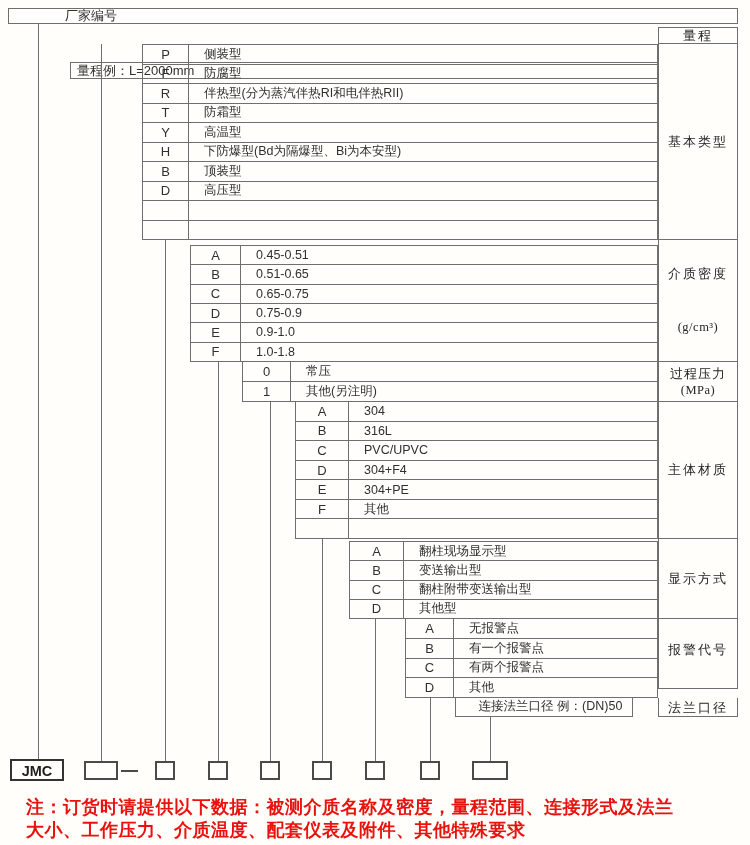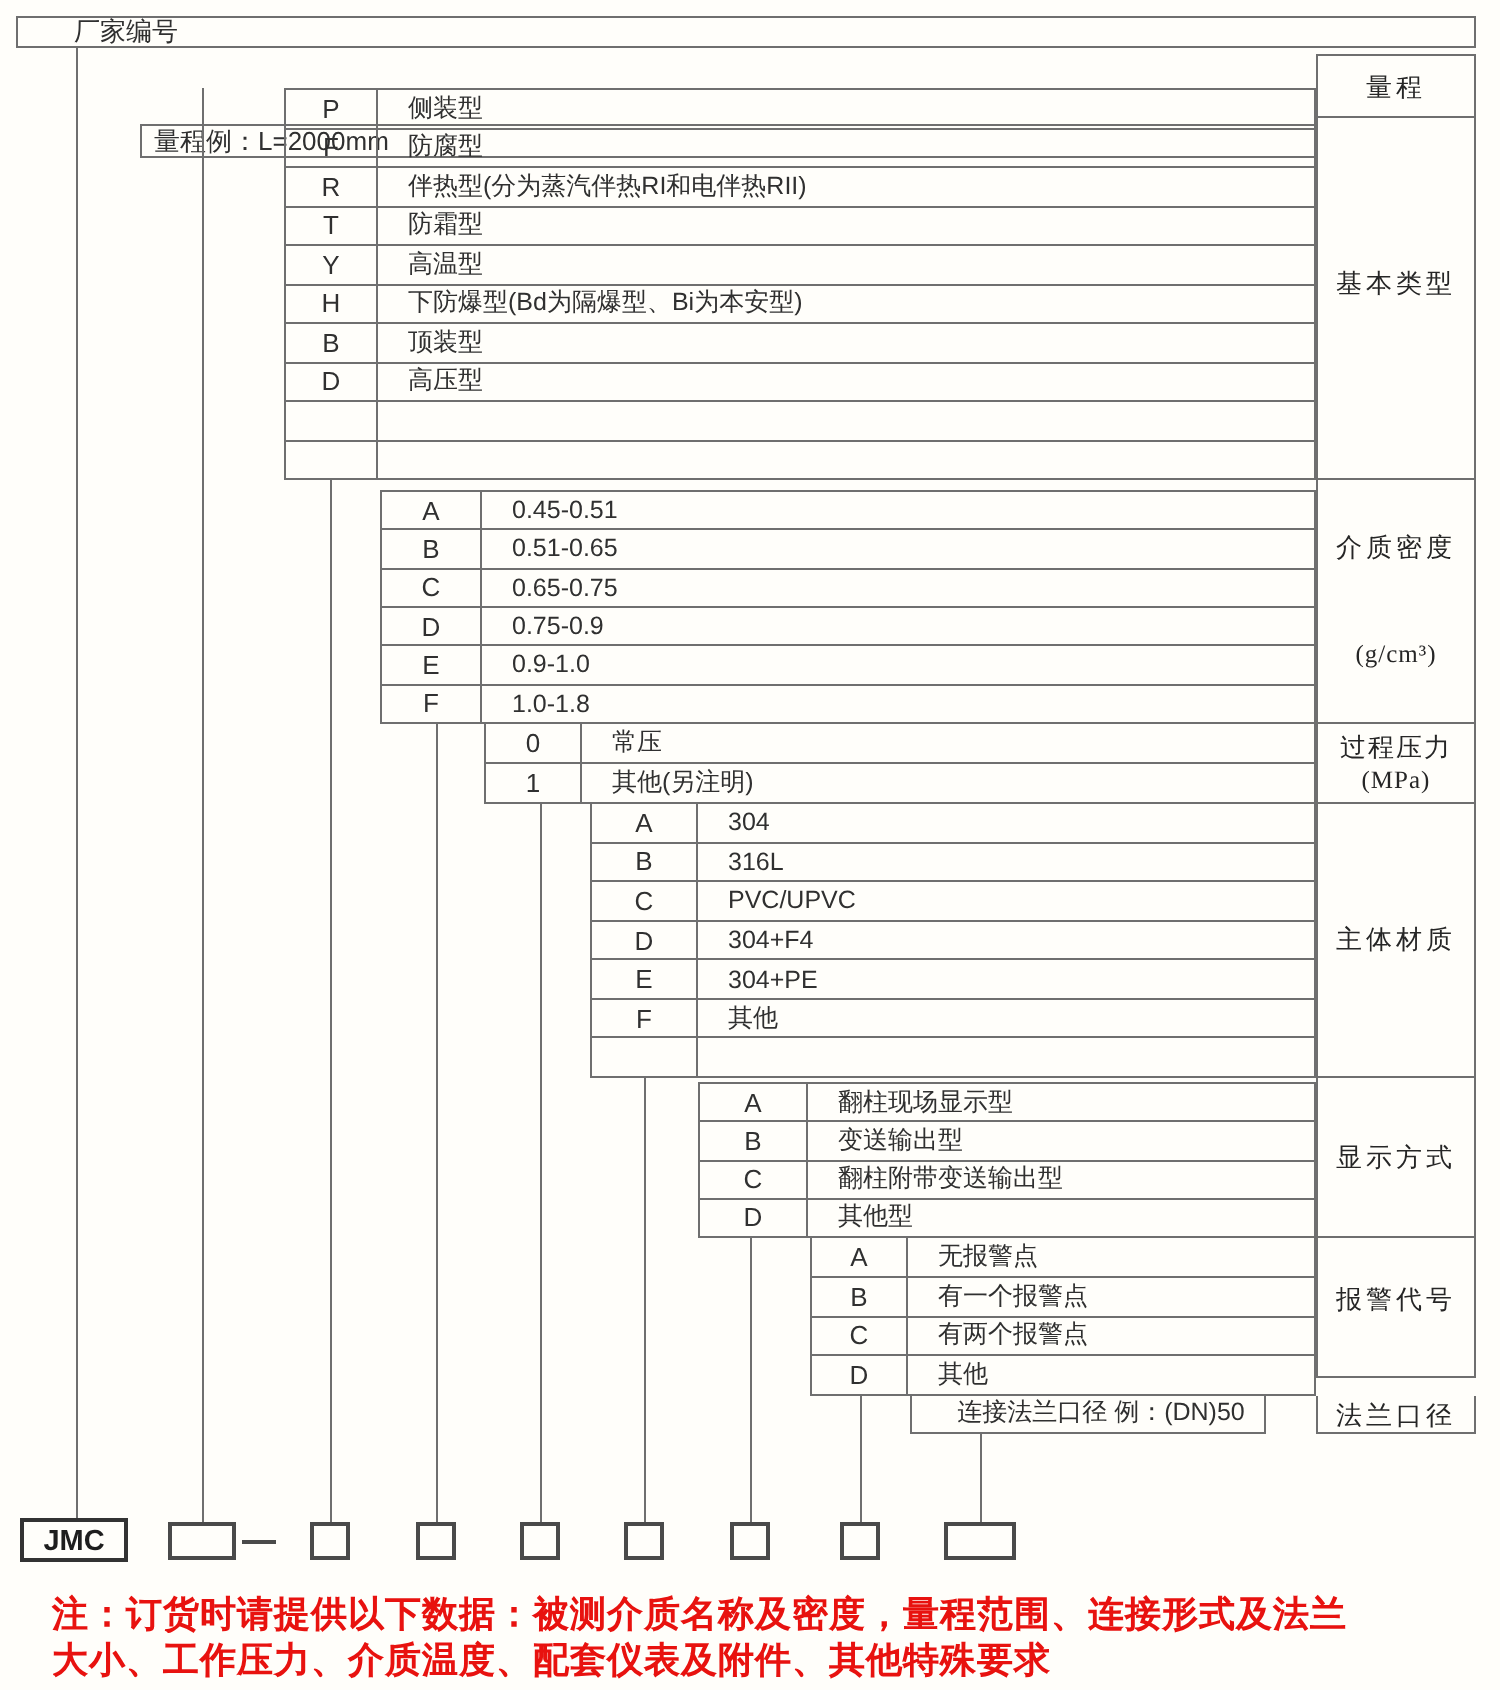--- a/index.html
+++ b/index.html
@@ -8,33 +8,33 @@
     background: #fffefa;
     font-family: "Liberation Sans", "DejaVu Sans", sans-serif;
     color: #303030;
   }
   #canvas { position: relative; width: 750px; height: 845px; overflow: hidden; }
 
   .bar {
     position: absolute; border: 1px solid #6f6f6f;
     display: flex; align-items: center; font-size: 13px; background: transparent;
   }
-  .bar1 { left: 8px; top: 8px; width: 730px; height: 16px; padding-left: 28px; }
+  .bar1 { left: 8px; top: 8px; width: 730px; height: 16px; padding-left: 56px; }
   .bar2 { left: 70px; top: 27px; width: 588px; height: 17px; padding-left: 6px; margin-top: 35px; }
 
   
   .lblcell {
     position: absolute; left: 658px; width: 80px;
     border: 1px solid #6f6f6f; border-top: none;
     display: flex; flex-direction: column; align-items: center; justify-content: center;
     font-family: "Liberation Serif", "DejaVu Serif", serif;
     font-size: 13px; letter-spacing: 2px; color: #262626;
     line-height: 17px; text-align: center;
   }
-  .lbl-range    { top: 27px;  height: 32px; border-top: 1px solid #6f6f6f; }
+  .lbl-range    { top: 27px;  height: 17px; border-top: 1px solid #6f6f6f; }
   .lbl-basic    { top: 44px;  height: 196px; }
   .lbl-density  { top: 240px; height: 122px; gap: 37px; }
   .lbl-pressure { top: 362px; height: 40px; letter-spacing: 1px; }
   .lbl-material { top: 402px; height: 137px; font-family: Liberation Mono, monospace; }
   .lbl-display  { top: 539px; height: 80px; }
   .lbl-alarm    { top: 610px; height: 79px; }
   .lbl-flange   { top: 698px; height: 19px; }
   .lbl-sub { letter-spacing: 0.5px; font-size: 12.5px; }
 
   

